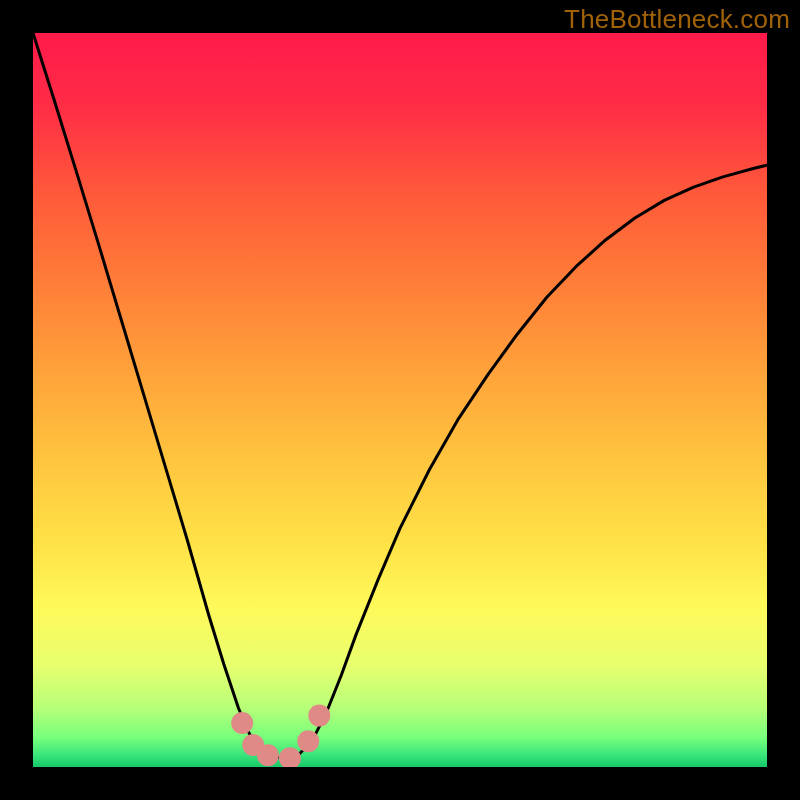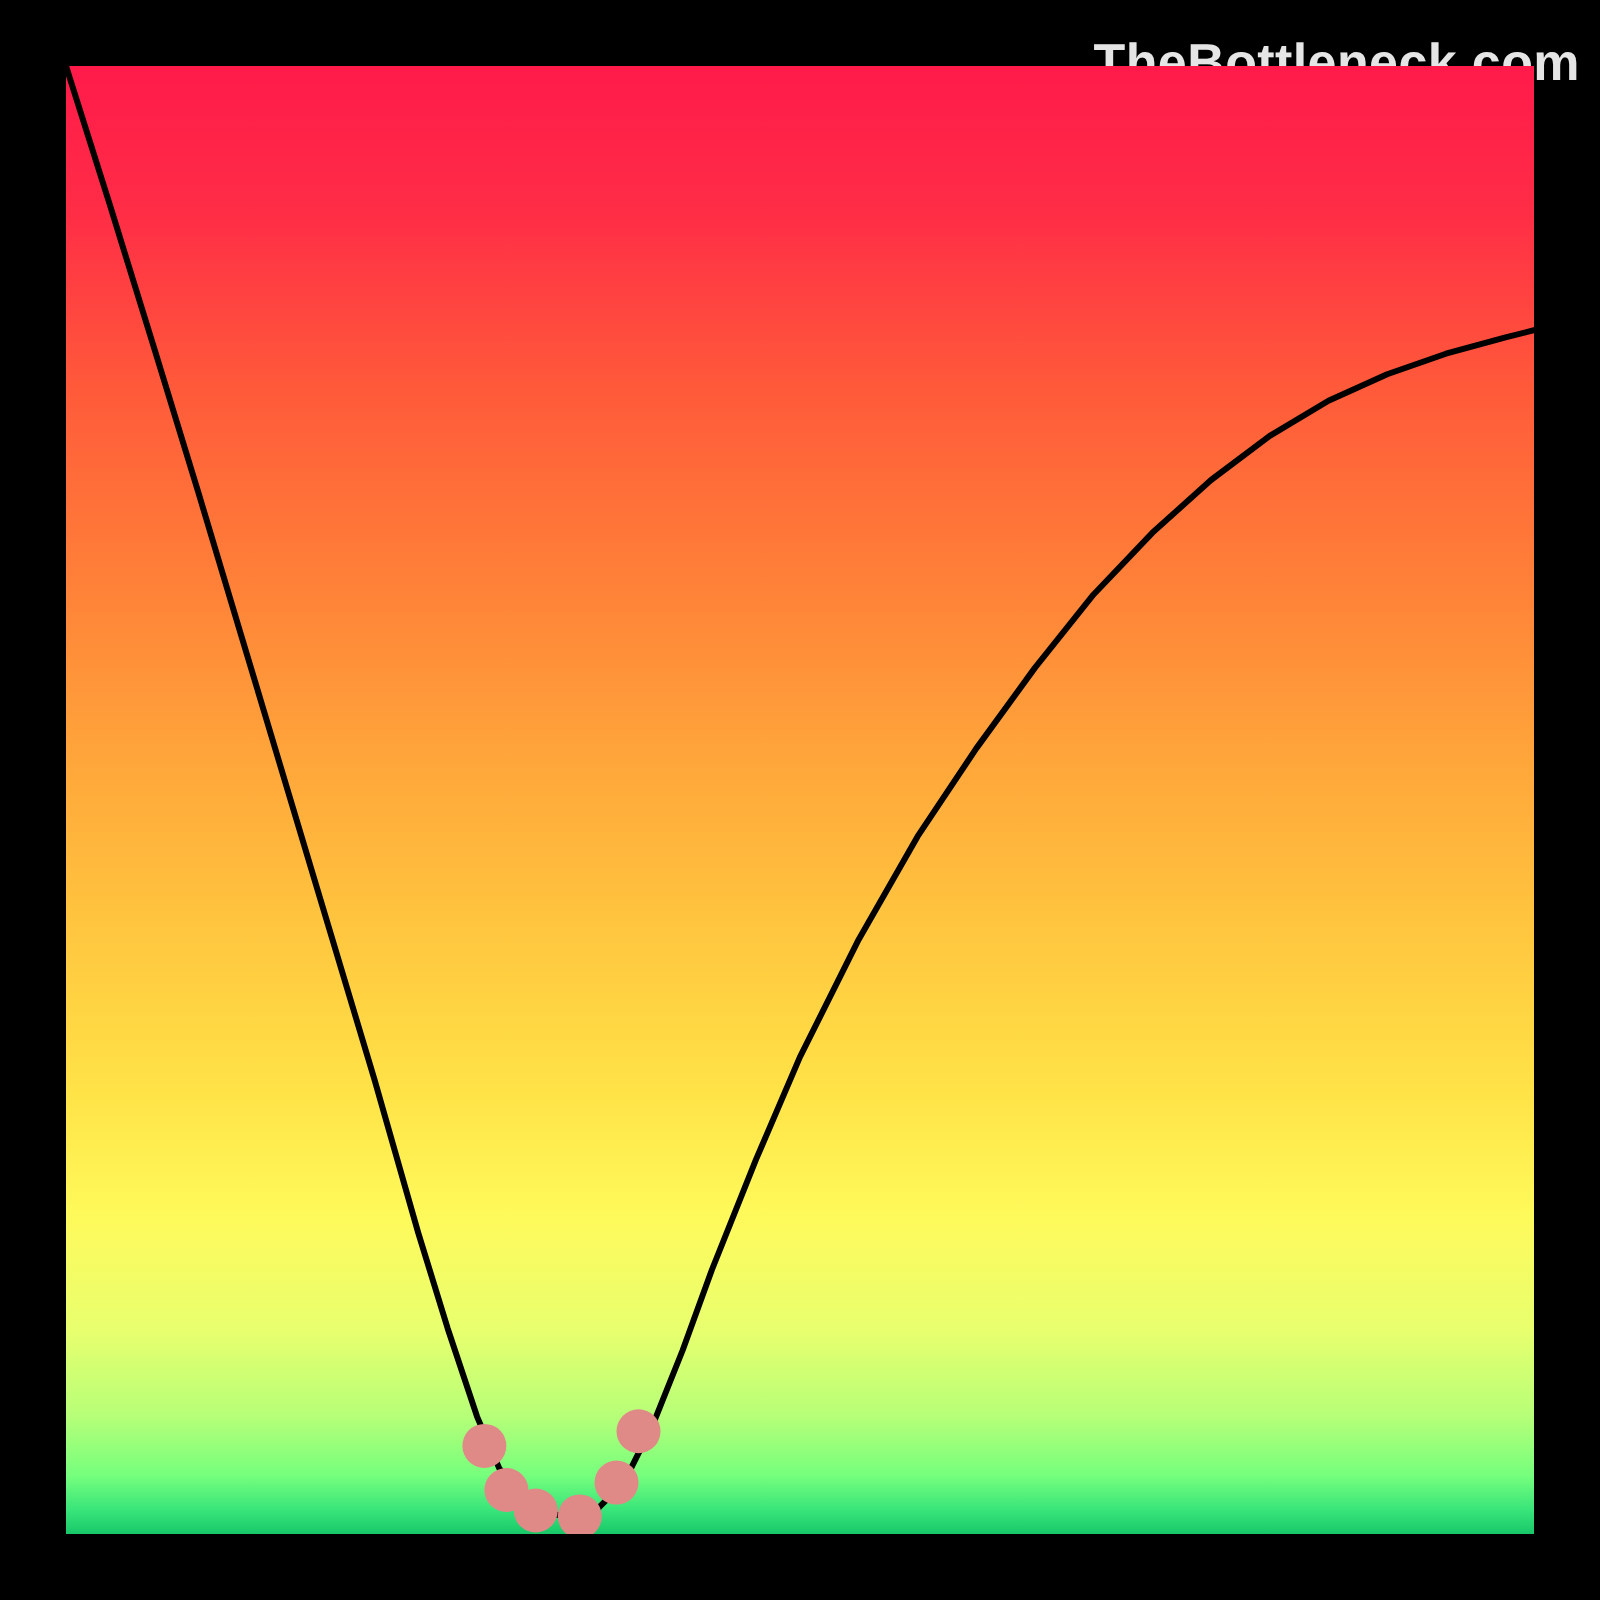--- a/index.html
+++ b/index.html
@@ -21,26 +21,26 @@
   .plot {
     position: absolute;
     left: 33px;
     top: 33px;
     width: 734px;
     height: 734px;
     overflow: hidden;
   }
   .watermark {
     position: absolute;
-    top: 16px;
+    top: 4px;
     right: 10px;
     font-family: Arial, Helvetica, sans-serif;
     font-size: 26px;
-    font-weight: 700;
-    color: #e5e5e5;
+    font-weight: 400;
+    color: #a16207;
     letter-spacing: 0.2px;
   }
 </style>
 </head>
 <body>
 
 <div class="frame">
   <div class="watermark">TheBottleneck.com</div>
   <div class="plot">
     <svg id="plot-svg" width="734" height="734" viewBox="0 0 734 734" preserveAspectRatio="none">

